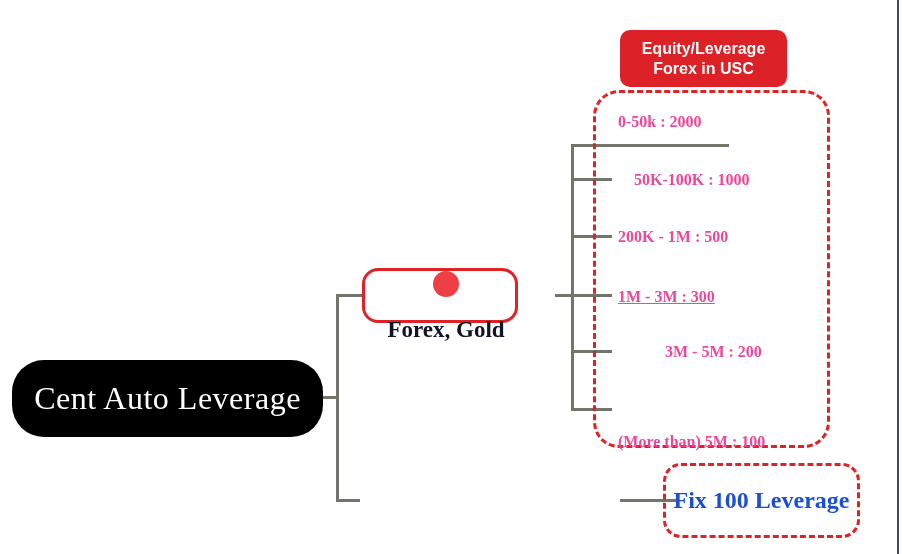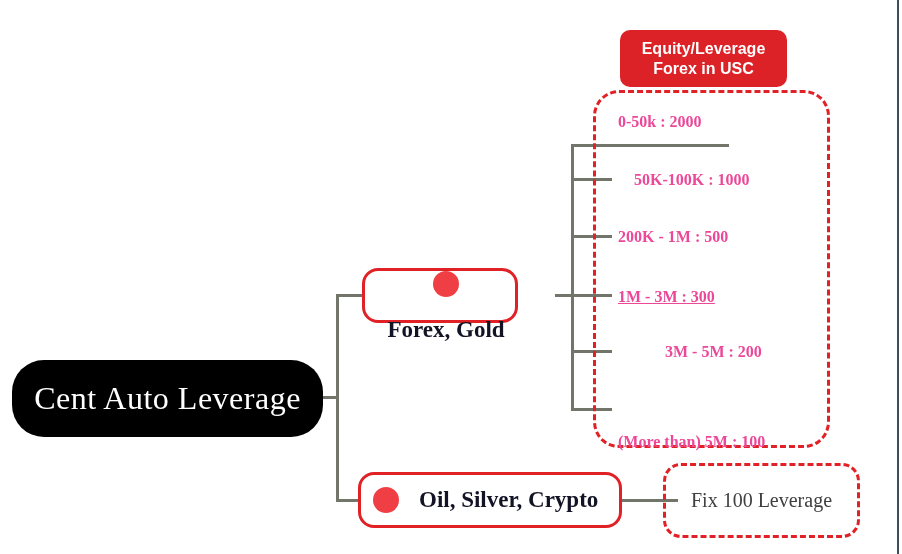--- a/index.html
+++ b/index.html
@@ -108,23 +108,23 @@
   .fix-box {
     position: absolute;
     left: 663px; top: 463px;
     width: 197px; height: 75px;
     border: 3px dashed #e02227;
     border-radius: 18px;
     box-sizing: border-box;
     display: flex;
     align-items: center;
     justify-content: center;
-    color: #404040;
-    font-weight: normal;
-    font-size: 20px;
+    color: #1d4ed8;
+    font-weight: bold;
+    font-size: 24px;
     background: transparent;
     z-index: 1;
   }
 </style>
 </head>
 <body>
 
 <div class="canvas">
 
   <div class="right-border"></div>
@@ -145,24 +145,20 @@
 
   <div class="root-node">
     <span>Cent Auto Leverage</span>
   </div>
 
   <div class="branch-node branch-forex">
     <span class="bullet"></span>
     <span>Forex, Gold</span>
   </div>
 
-  <div class="branch-node branch-oil">
-    <span class="bullet"></span>
-    <span>Oil, Silver, Crypto</span>
-  </div>
 
   <div class="header-badge">
     <span>Equity/Leverage</span>
     <span>Forex in USC</span>
   </div>
 
   <div class="equity-panel"></div>
 
   <div class="tier" style="top:110px;">0-50k : 2000</div>
   <div class="tier" style="top:168px;margin-left:16px;">50K-100K : 1000</div>

